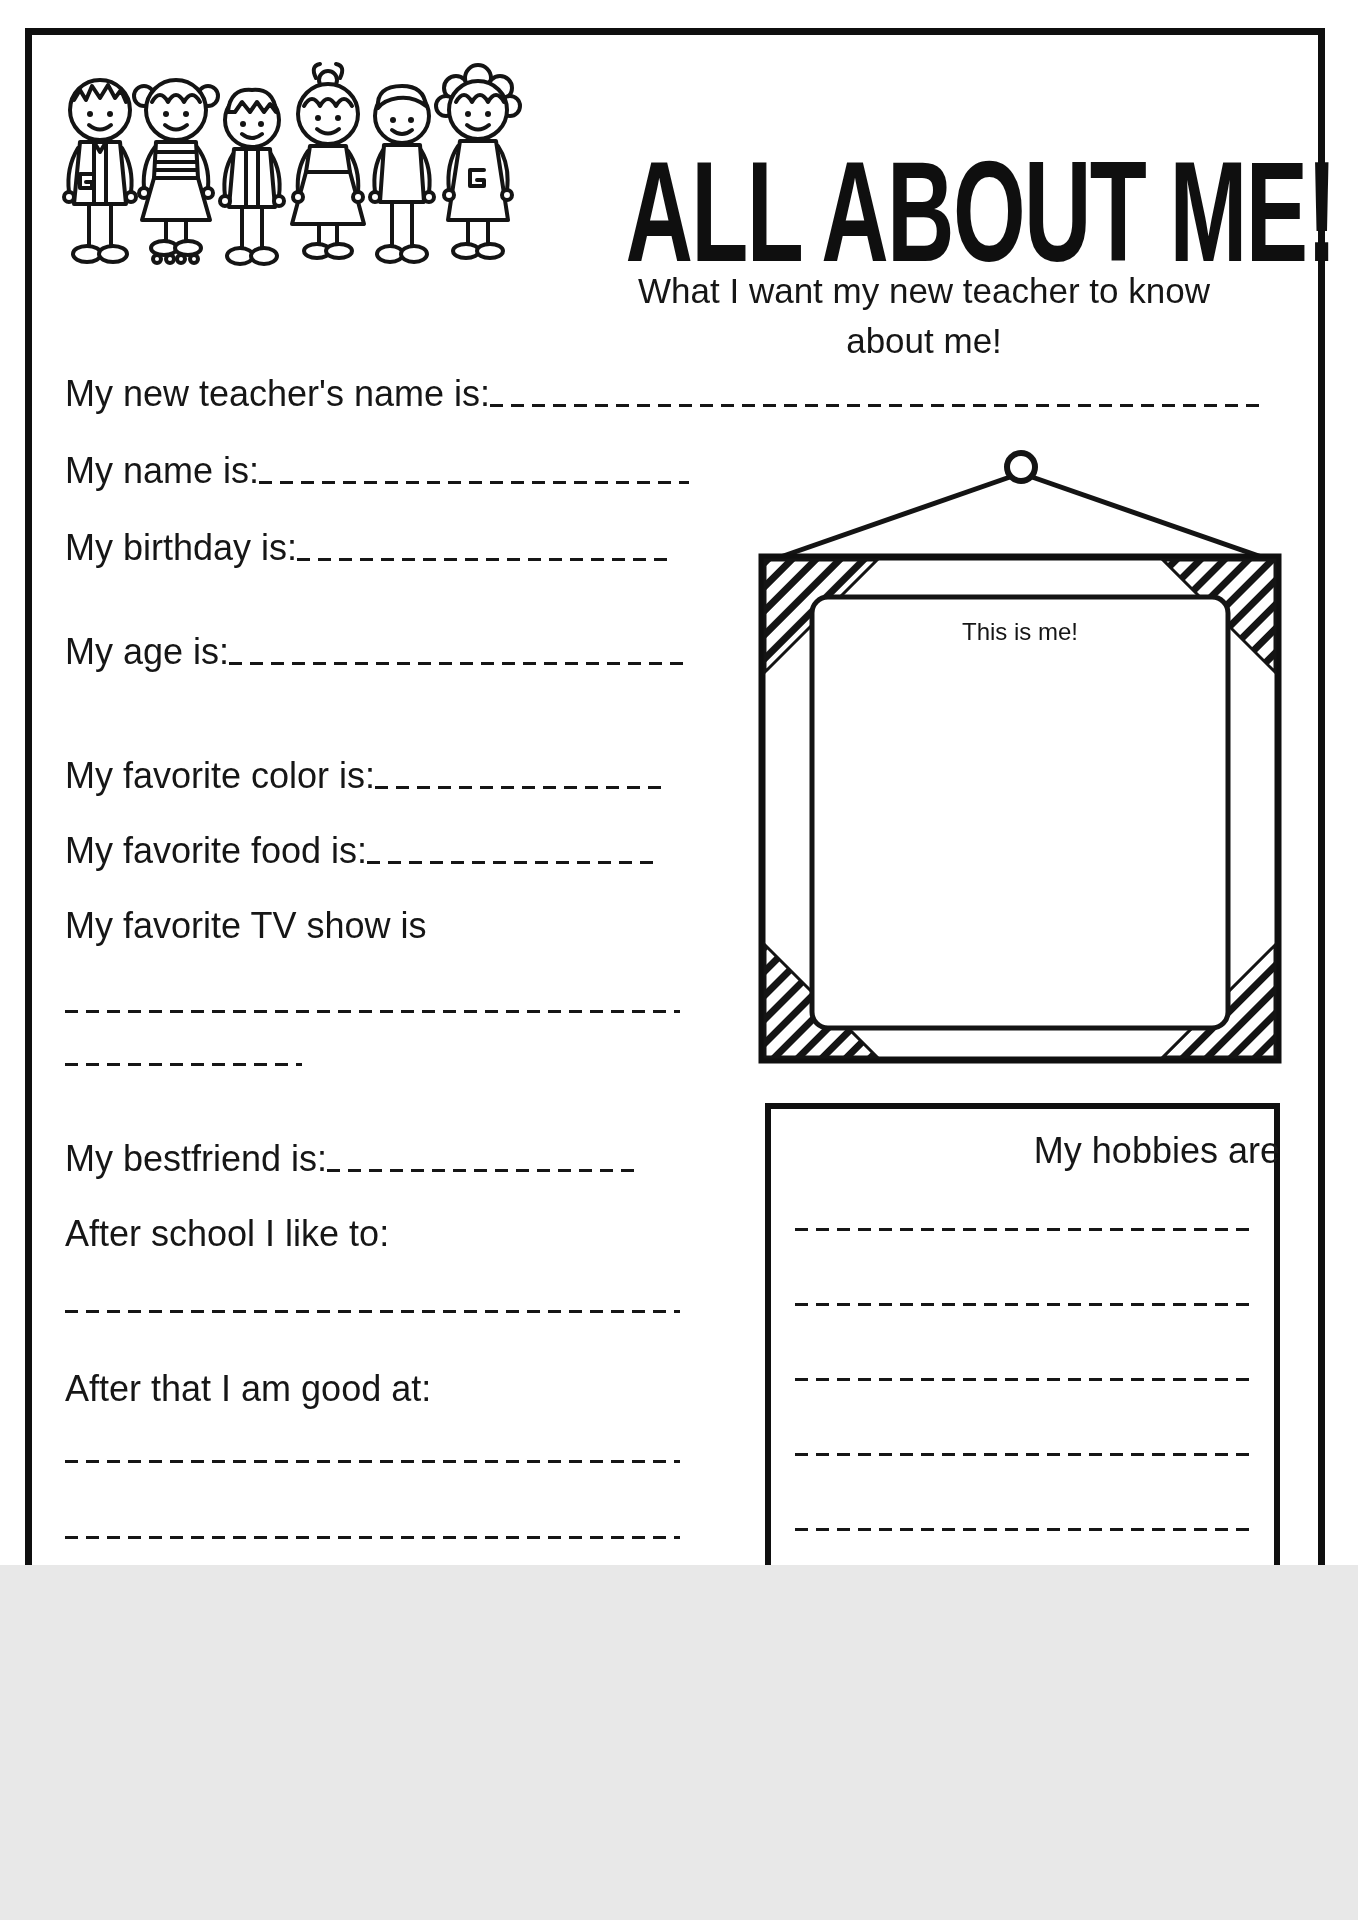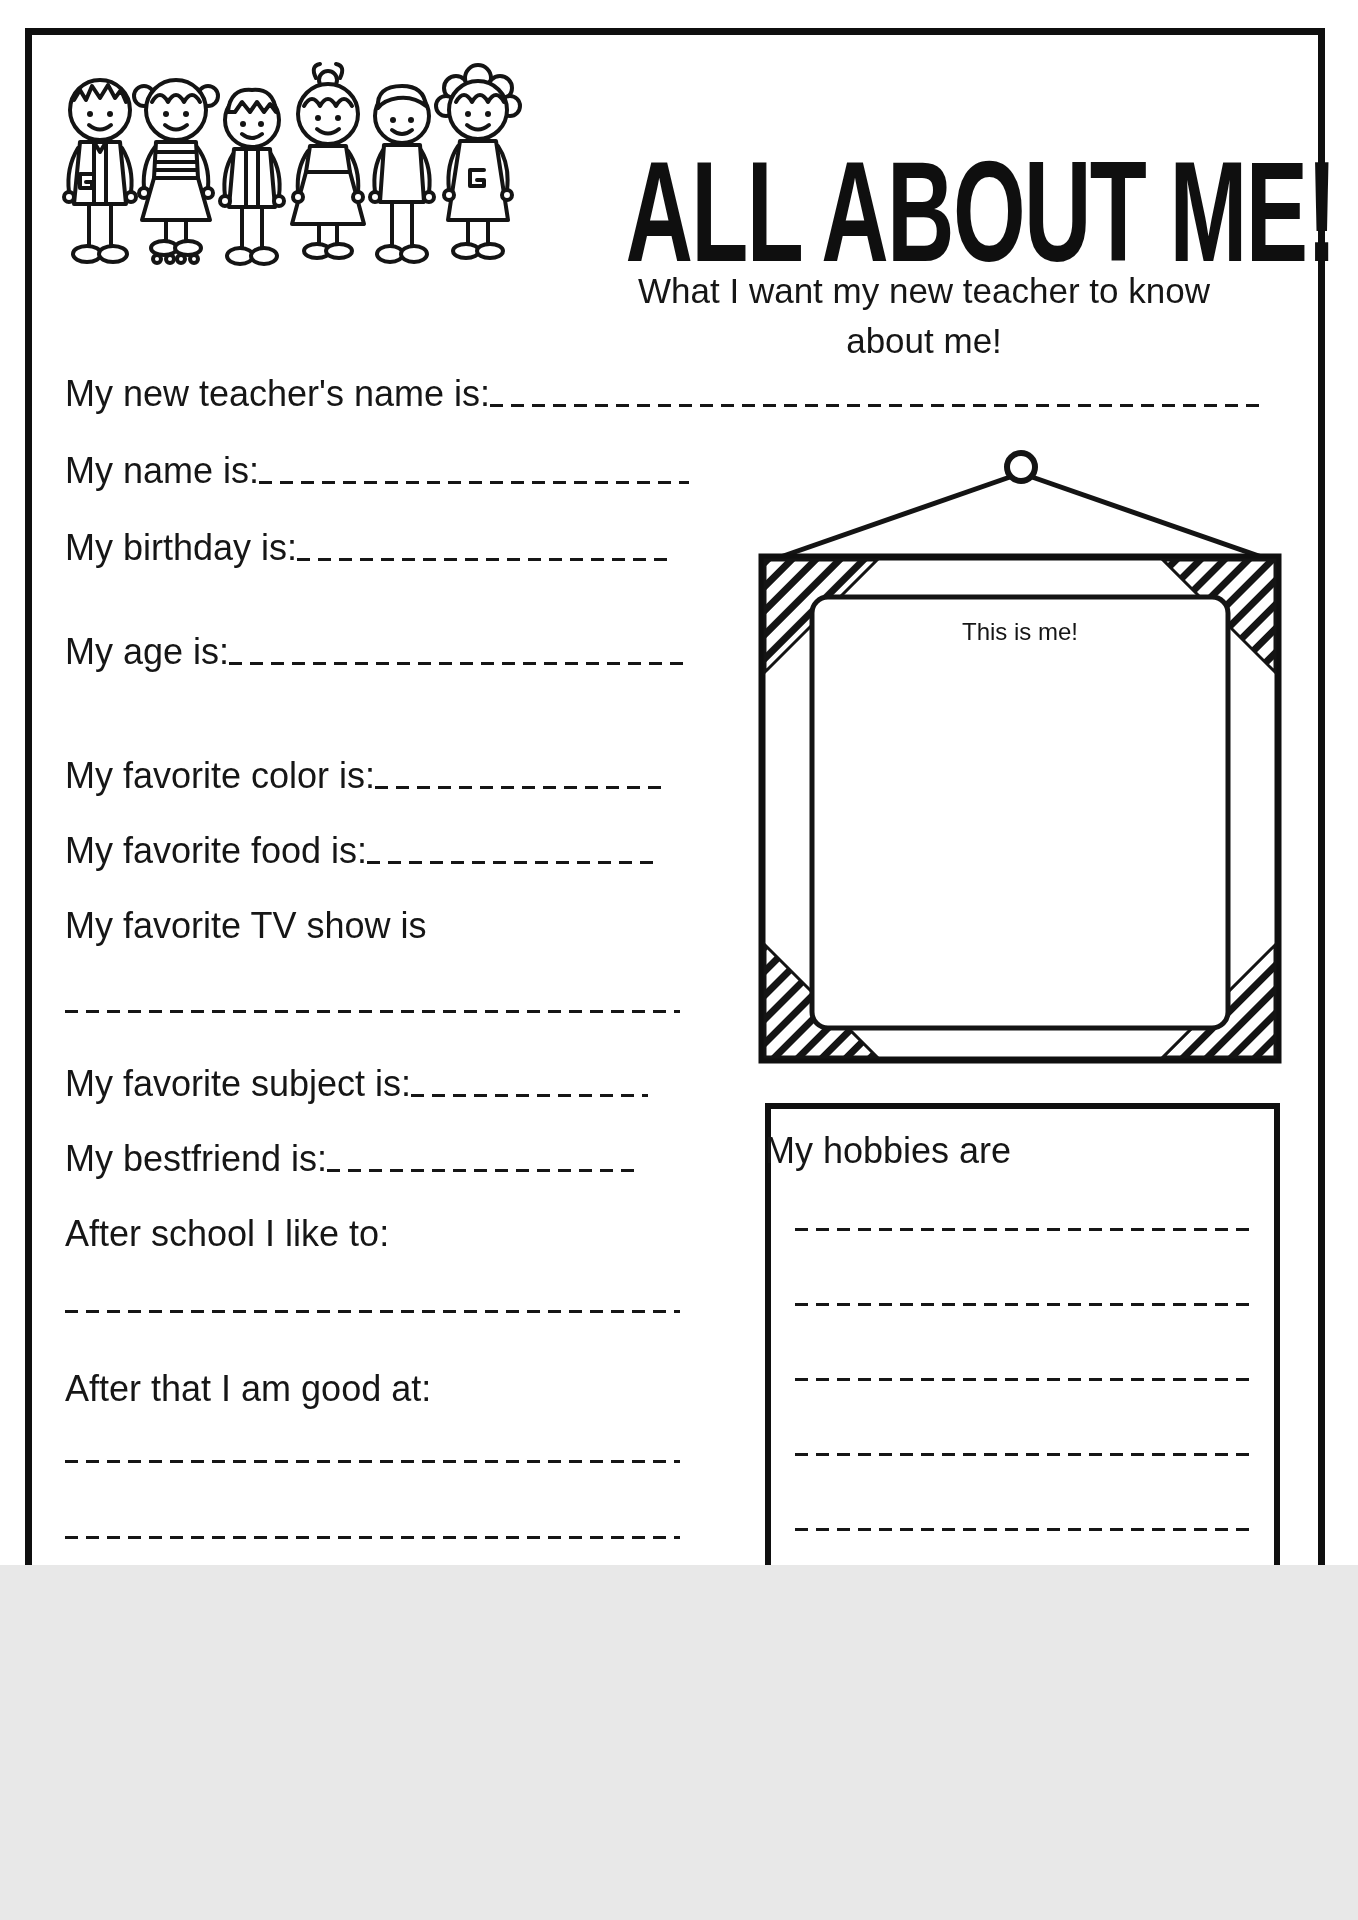--- a/index.html
+++ b/index.html
@@ -46,21 +46,21 @@
   .b15{top:1460px;} .b16{top:1536px;} .b17{top:1612px;}
   .b18{top:1688px;} .b19{top:1764px;} .b20{top:1839px;}
   
   .frame-svg{position:absolute; left:750px; top:443px; width:545px; height:627px;}
   .frame-caption{position:absolute; left:812px; top:618px; width:416px;
     text-align:center; font-size:24px;}
   
   .hobbies-box{position:absolute; left:765px; top:1103px; width:515px; height:745px;
     border:6px solid #0f0f0f; box-sizing:border-box;}
   .hobbies-title{position:absolute; left:765px; top:1130px; width:515px;
-    text-align:left; font-size:36px;}
+    text-align:right; font-size:36px;}
   .hline{position:absolute; left:795px; width:457px; height:3px;
     background:repeating-linear-gradient(90deg,#161616 0 13px,transparent 13px 21px);}
   .h1{top:1228px;} .h2{top:1303px;} .h3{top:1378px;} .h4{top:1453px;}
   .h5{top:1528px;} .h6{top:1603px;} .h7{top:1678px;} .h8{top:1753px;} .h9{top:1828px;}
 </style>
 </head>
 <body>
 
 <div class="page">
   <div class="page-border"></div>
@@ -215,21 +215,20 @@
   </div>
   <div class="frow r7">
     <span class="lbl">My favorite food is:</span>
     <div class="dash"></div>
   </div>
   <div class="frow r8">
     <span class="lbl">My favorite TV show is</span>
   </div>
   <div class="bline b9"></div>
   <div class="frow r10">
-    <span class="lbl">My favorite subject is:</span>
     <div class="dash"></div>
   </div>
   <div class="frow r11">
     <span class="lbl">My bestfriend is:</span>
     <div class="dash"></div>
   </div>
   <div class="frow r12">
     <span class="lbl">After school I like to:</span>
   </div>
   <div class="bline b13"></div>

